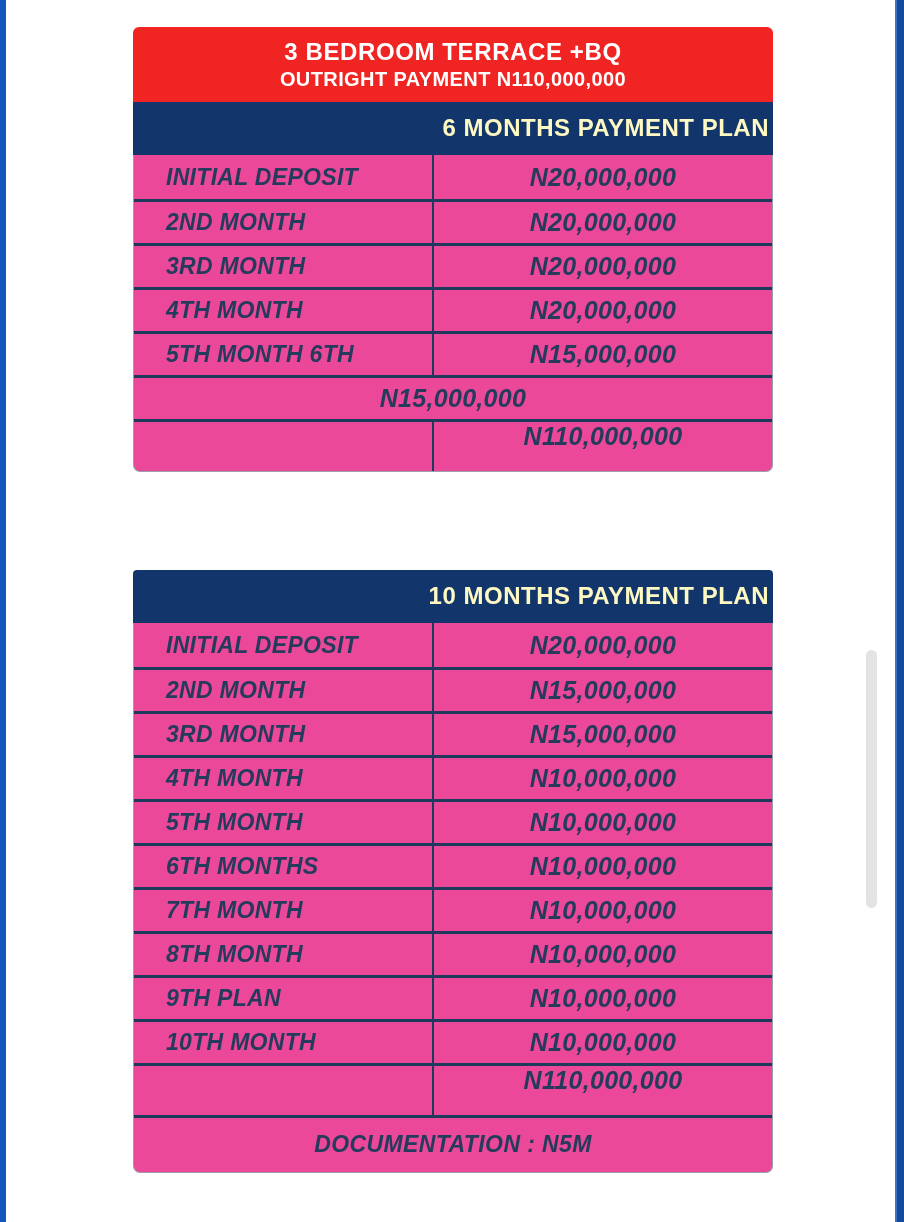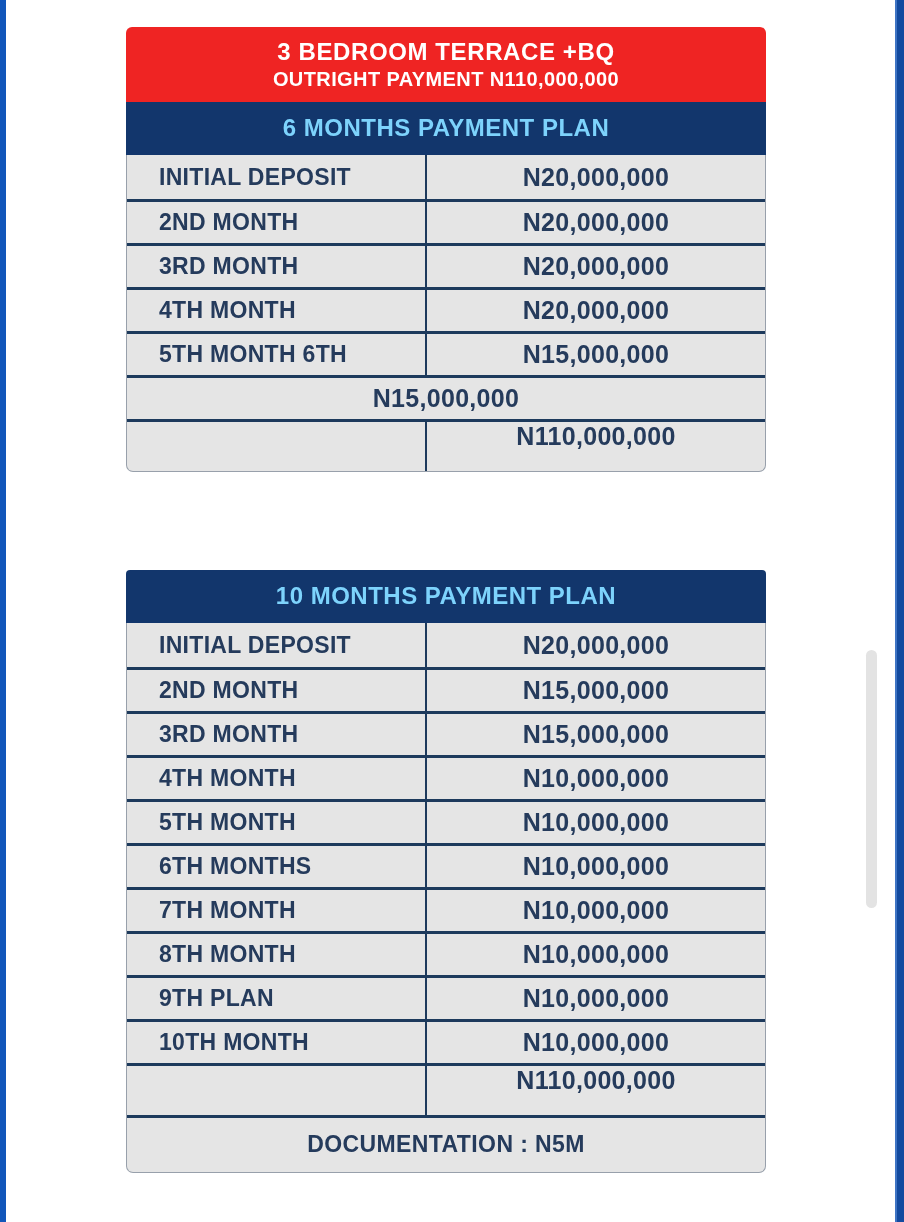--- a/index.html
+++ b/index.html
@@ -17,38 +17,38 @@
     width:904px;height:1222px;position:relative;overflow:hidden;
     font-family:"Liberation Sans",sans-serif;
   }
   .edge-stripe{position:absolute;top:0;bottom:0;}
   .edge-stripe.left{left:0;width:6px;background:var(--stripe);}
   .edge-stripe.right{right:0;width:9px;background:#134a9f;border-left:2px solid #3f74c4;}
   .scroll-thumb{
     position:absolute;left:866px;top:650px;width:11px;height:258px;
     background:var(--thumb);border-radius:6px;
   }
-  .flyer{position:absolute;left:126px;width:640px;}
+  .flyer{position:absolute;left:133px;width:640px;}
   .flyer.first{top:27px;}
   .flyer.second{top:570px;}
   .red-header{
     background:var(--red);color:#fff;text-align:center;
     padding:10px 6px 11px;border-radius:6px 6px 0 0;
   }
   .red-title{font-size:24px;font-weight:bold;letter-spacing:.6px;line-height:1.25;}
   .red-sub{font-size:20px;font-weight:bold;letter-spacing:.4px;margin-top:1px;}
   .navy-band{
-    background:var(--navy);color:#7dd3fc;text-align:center;
+    background:var(--navy);color:#fef9c3;text-align:right;
     font-weight:bold;font-size:24px;letter-spacing:.5px;
     padding:12px 4px 13px;
   }
   .navy-band.rounded-top{border-radius:4px 4px 0 0;}
   .table-body{
-    background:#e5e5e5;border:1px solid var(--outer);border-top:none;
-    border-radius:0 0 7px 7px;overflow:hidden;
+    background:#ec4899;border:1px solid var(--outer);border-top:none;
+    border-radius:0 0 7px 7px;overflow:hidden;font-style:italic;
   }
   .t-row{display:flex;align-items:stretch;min-height:44px;}
   .t-row + .t-row{border-top:3px solid var(--line);}
   .t-row.total{min-height:52px;}
   .cell-label{
     width:300px;display:flex;align-items:center;
     padding-left:32px;border-right:2px solid var(--line);
     font-weight:bold;font-size:23px;color:var(--text);letter-spacing:.3px;
   }
   .t-row.total .cell-label{align-items:flex-start;padding-top:6px;}

